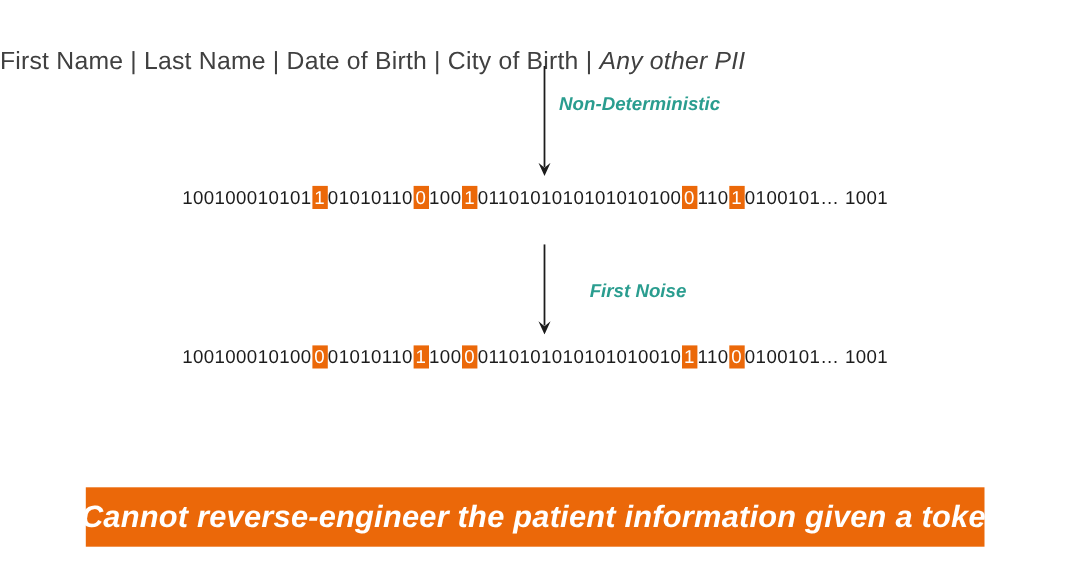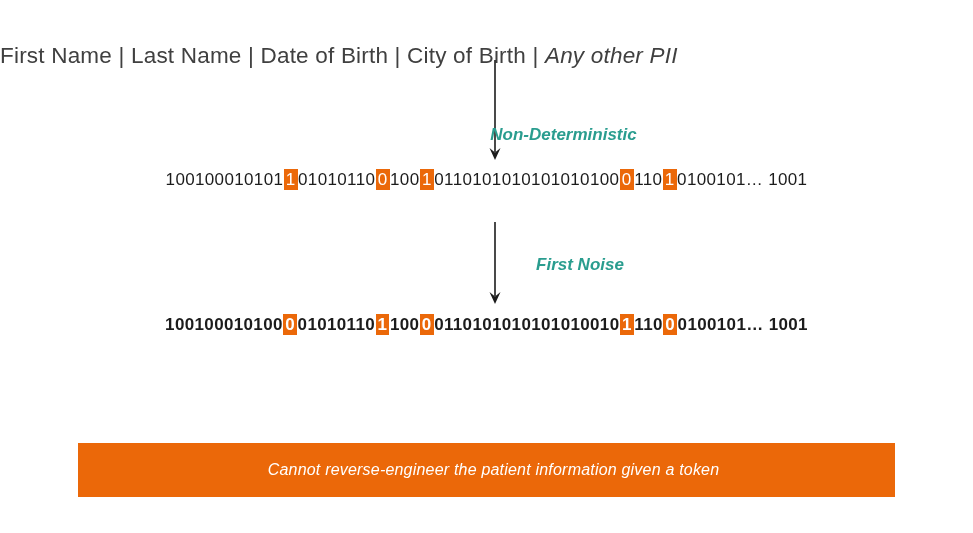--- a/index.html
+++ b/index.html
@@ -16,37 +16,37 @@
   }
   .title .pii-italic { font-style:italic; }
   .arrow { position:absolute; left:487px; }
   .arrow-1 { top:60px; }
   .arrow-2 { top:222px; }
   .step-label {
     position:absolute; text-align:center; color:var(--teal,#2a9d8f);
     font-style:italic; font-weight:600; font-size:17px; line-height:1.4;
     white-space:nowrap;
   }
-  .label-1 { top:83px;  left:476px; width:175px;margin-top:40px; }
+  .label-1 { top:83px;  left:494px; width:175px; }
   .label-2 { top:253px; left:500px; width:160px; }
   .token {
     position:absolute; left:0; width:100%; text-align:center;
     font-size:17px; letter-spacing:.35px; white-space:nowrap; color:#1c1c1c;
   }
   .token-1 { top:170px; }
-  .token-2 { top:315px;font-weight:bold; }
+  .token-2 { top:315px; }
   .token .hl {
     background:var(--orange,#eb6809); color:#ffffff; padding:1px 2px; margin:0 .5px;
   }
   .banner {
     position:absolute; left:78px; top:443px; width:817px; height:54px;
     background:var(--orange,#eb6809); display:flex; align-items:center; justify-content:center;
   }
   .banner-text {
-    color:#ffffff; font-size:16px; font-weight:normal; font-style:italic;
+    color:#ffffff; font-size:28px; font-weight:bold; font-style:italic;
     letter-spacing:.2px; white-space:nowrap;margin-left:14px;
   }
 </style>
 </head>
 <body>
 
 <div class="stage" style="--teal: #2a9d8f; --orange: #eb6809; --ink: #1c1c1c;">
 
   <div class="title">
     <span>First Name | Last Name | Date of Birth | City of Birth | </span><span class="pii-italic">Any other PII</span>

